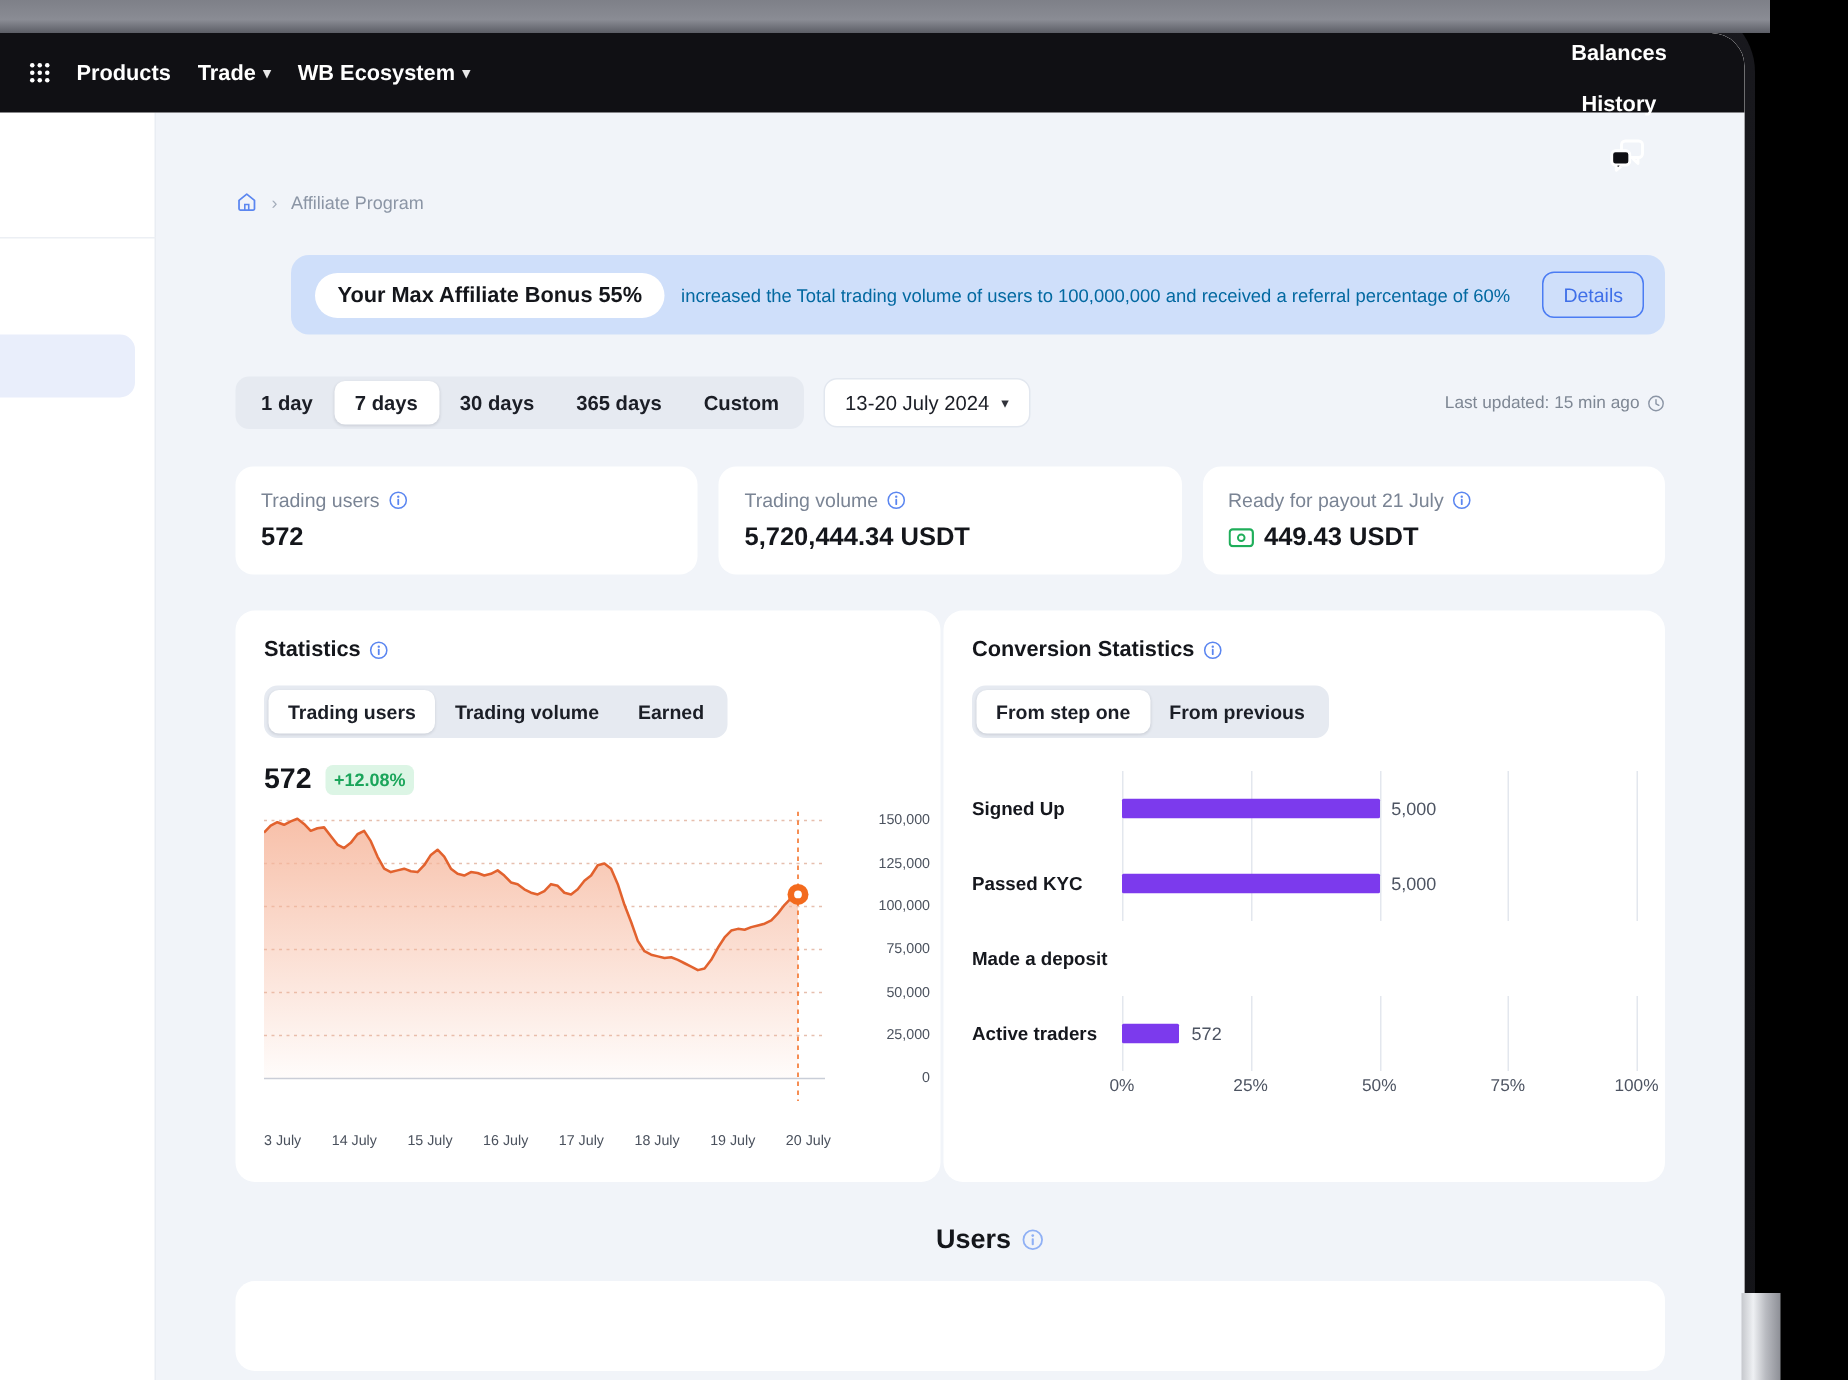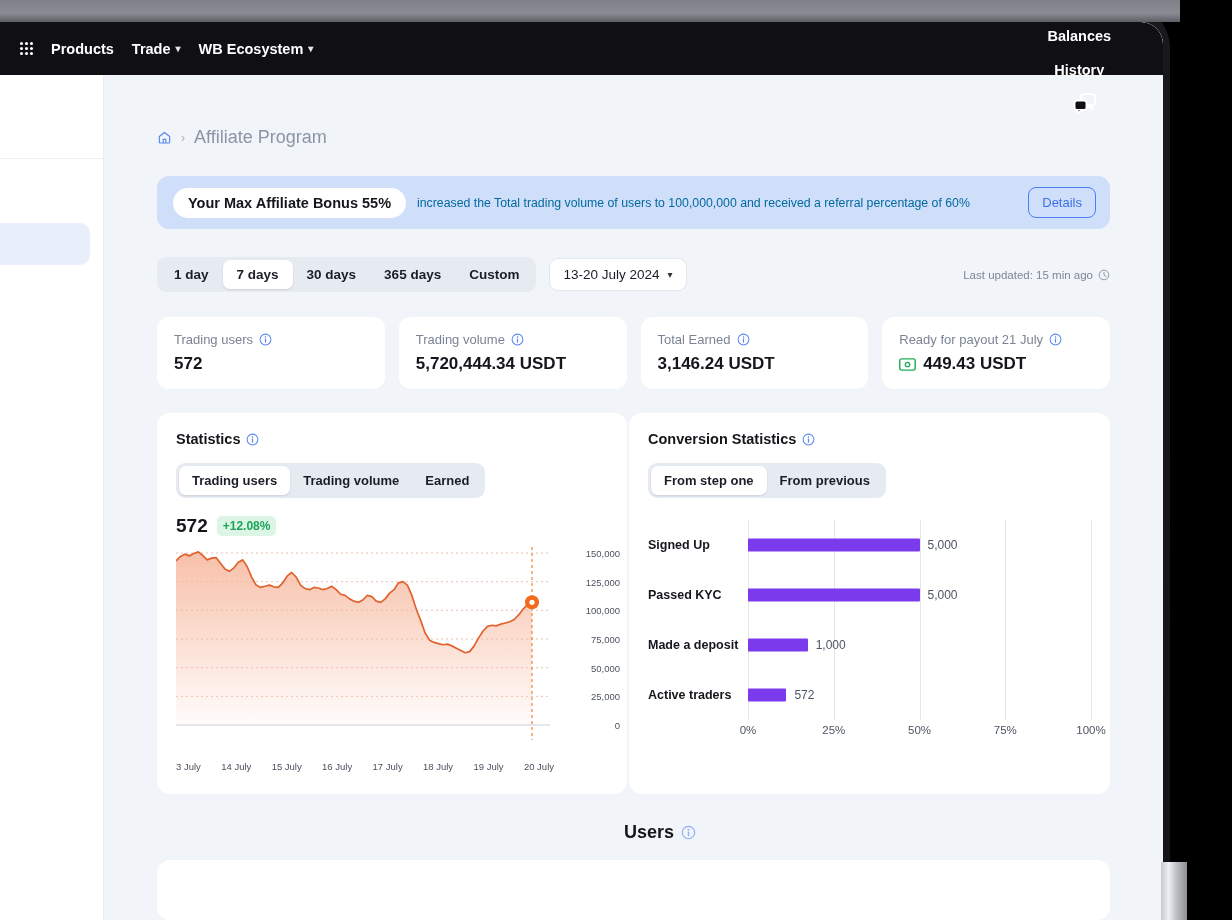--- a/index.html
+++ b/index.html
@@ -88,35 +88,35 @@
     position:absolute; left:104px; top:53px;
     width:1059px; height:845px;
     background:#f1f4f9;
     overflow:hidden;
   }
   .inner { position:relative; padding: 0 0 0 53px; }
 
   .breadcrumb { display:flex; align-items:center; gap:9px; padding-top:52px; }
   .home-ico { width:15px; height:15px; display:block;}
   .bc-sep { color:#a4adbb; font-size:12px; }
-  .bc-text { color:#8b95a5; font-size:18px; }
+  .bc-text { color:#8b95a5; font-size:12px; }
 
   .page-head { display:flex; align-items:center; margin-top:23px; padding-right:53px;}
   .page-title { font-size:26px; font-weight:700; color:#16181d; letter-spacing:-.2px;}
   .invite-btn {
     margin-left:auto; background:#e8c257; color:#1b1b20;
     font-size:13.5px; font-weight:700; padding:11px 18px;
     border:none; border-radius:9px; cursor:pointer;
     font-family:"Liberation Sans", sans-serif;
   }
 
   .banner {
     margin-top:28px; margin-right:53px;
     background:#cfdffa; border-radius:12px;
-    height:53px; display:flex; align-items:center; padding: 0 14px 0 16px;
+    height:53px; display:flex; align-items:center; padding: 0 14px 0 16px; margin-left: 37px;
   }
   .banner-pill {
     background:#fff; border-radius:20px; padding:7px 15px;
     font-size:14.5px; font-weight:600; color:#14161b; white-space:nowrap;
   }
   .banner-text { font-size:12.3px; color:#0369a1; margin-left:11px; white-space:nowrap; }
   .details-btn {
     margin-left:auto; border:1px solid #4b7cf3; color:#3f6fe8;
     background:transparent; border-radius:8px; font-size:13px; font-weight:500;
     padding:7px 13px; cursor:pointer; font-family:"Liberation Sans", sans-serif;
@@ -302,33 +302,20 @@
             <div class="stat-label">
               <span>Trading volume</span>
               <svg class="info-ico" viewBox="0 0 14 14">
                   <circle cx="7" cy="7" r="5.8" fill="none" stroke="#5b86f0" stroke-width="1.1"></circle>
                   <circle cx="7" cy="4.4" r="0.85" fill="#5b86f0"></circle>
                   <rect x="6.35" y="6" width="1.3" height="4.4" rx="0.6" fill="#5b86f0"></rect>
                 </svg>
             </div>
             <div class="stat-value">
               <span>5,720,444.34 USDT</span>
-            </div>
-          </div>
-          <div class="stat-card">
-            <div class="stat-label">
-              <span>Total Earned</span>
-              <svg class="info-ico" viewBox="0 0 14 14">
-                  <circle cx="7" cy="7" r="5.8" fill="none" stroke="#5b86f0" stroke-width="1.1"></circle>
-                  <circle cx="7" cy="4.4" r="0.85" fill="#5b86f0"></circle>
-                  <rect x="6.35" y="6" width="1.3" height="4.4" rx="0.6" fill="#5b86f0"></rect>
-                </svg>
-            </div>
-            <div class="stat-value">
-              <span>3,146.24 USDT</span>
             </div>
           </div>
           <div class="stat-card">
             <div class="stat-label">
               <span>Ready for payout 21 July</span>
               <svg class="info-ico" viewBox="0 0 14 14">
                   <circle cx="7" cy="7" r="5.8" fill="none" stroke="#5b86f0" stroke-width="1.1"></circle>
                   <circle cx="7" cy="4.4" r="0.85" fill="#5b86f0"></circle>
                   <rect x="6.35" y="6" width="1.3" height="4.4" rx="0.6" fill="#5b86f0"></rect>
                 </svg>
@@ -441,29 +428,20 @@
                       <div class="gridline" style="left: 75%; top: 0px; height: 50px; z-index: 0;"></div>
                       <div class="gridline" style="left: 50%; top: 0px; height: 50px; z-index: 0;"></div>
                       <div class="gridline" style="left: 25%; top: 0px; height: 50px; z-index: 0;"></div>
                       <div class="gridline" style="left: 0%; top: 0px; height: 50px; z-index: 0;"></div>
                       <div class="bfill" style="width: 50%; background: rgb(124, 58, 237);"></div>
                       <div class="bval" style="left: calc(50% + 8px);">5,000</div>
                     </div>
                   </div>
                   <div class="brow">
                     <div class="blabel">Made a deposit</div>
-                    <div class="btrack">
-                      <div class="gridline" style="left: 100%; top: 0px; height: 50px; z-index: 0;"></div>
-                      <div class="gridline" style="left: 75%; top: 0px; height: 50px; z-index: 0;"></div>
-                      <div class="gridline" style="left: 50%; top: 0px; height: 50px; z-index: 0;"></div>
-                      <div class="gridline" style="left: 25%; top: 0px; height: 50px; z-index: 0;"></div>
-                      <div class="gridline" style="left: 0%; top: 0px; height: 50px; z-index: 0;"></div>
-                      <div class="bfill" style="width: 17.4%; background: rgb(124, 58, 237);"></div>
-                      <div class="bval" style="left: calc(17.4% + 8px);">1,000</div>
-                    </div>
                   </div>
                   <div class="brow">
                     <div class="blabel">Active traders</div>
                     <div class="btrack">
                       <div class="gridline" style="left: 100%; top: 0px; height: 50px; z-index: 0;"></div>
                       <div class="gridline" style="left: 75%; top: 0px; height: 50px; z-index: 0;"></div>
                       <div class="gridline" style="left: 50%; top: 0px; height: 50px; z-index: 0;"></div>
                       <div class="gridline" style="left: 25%; top: 0px; height: 50px; z-index: 0;"></div>
                       <div class="gridline" style="left: 0%; top: 0px; height: 50px; z-index: 0;"></div>
                       <div class="bfill" style="width: 11.2%; background: rgb(124, 58, 237);"></div>

